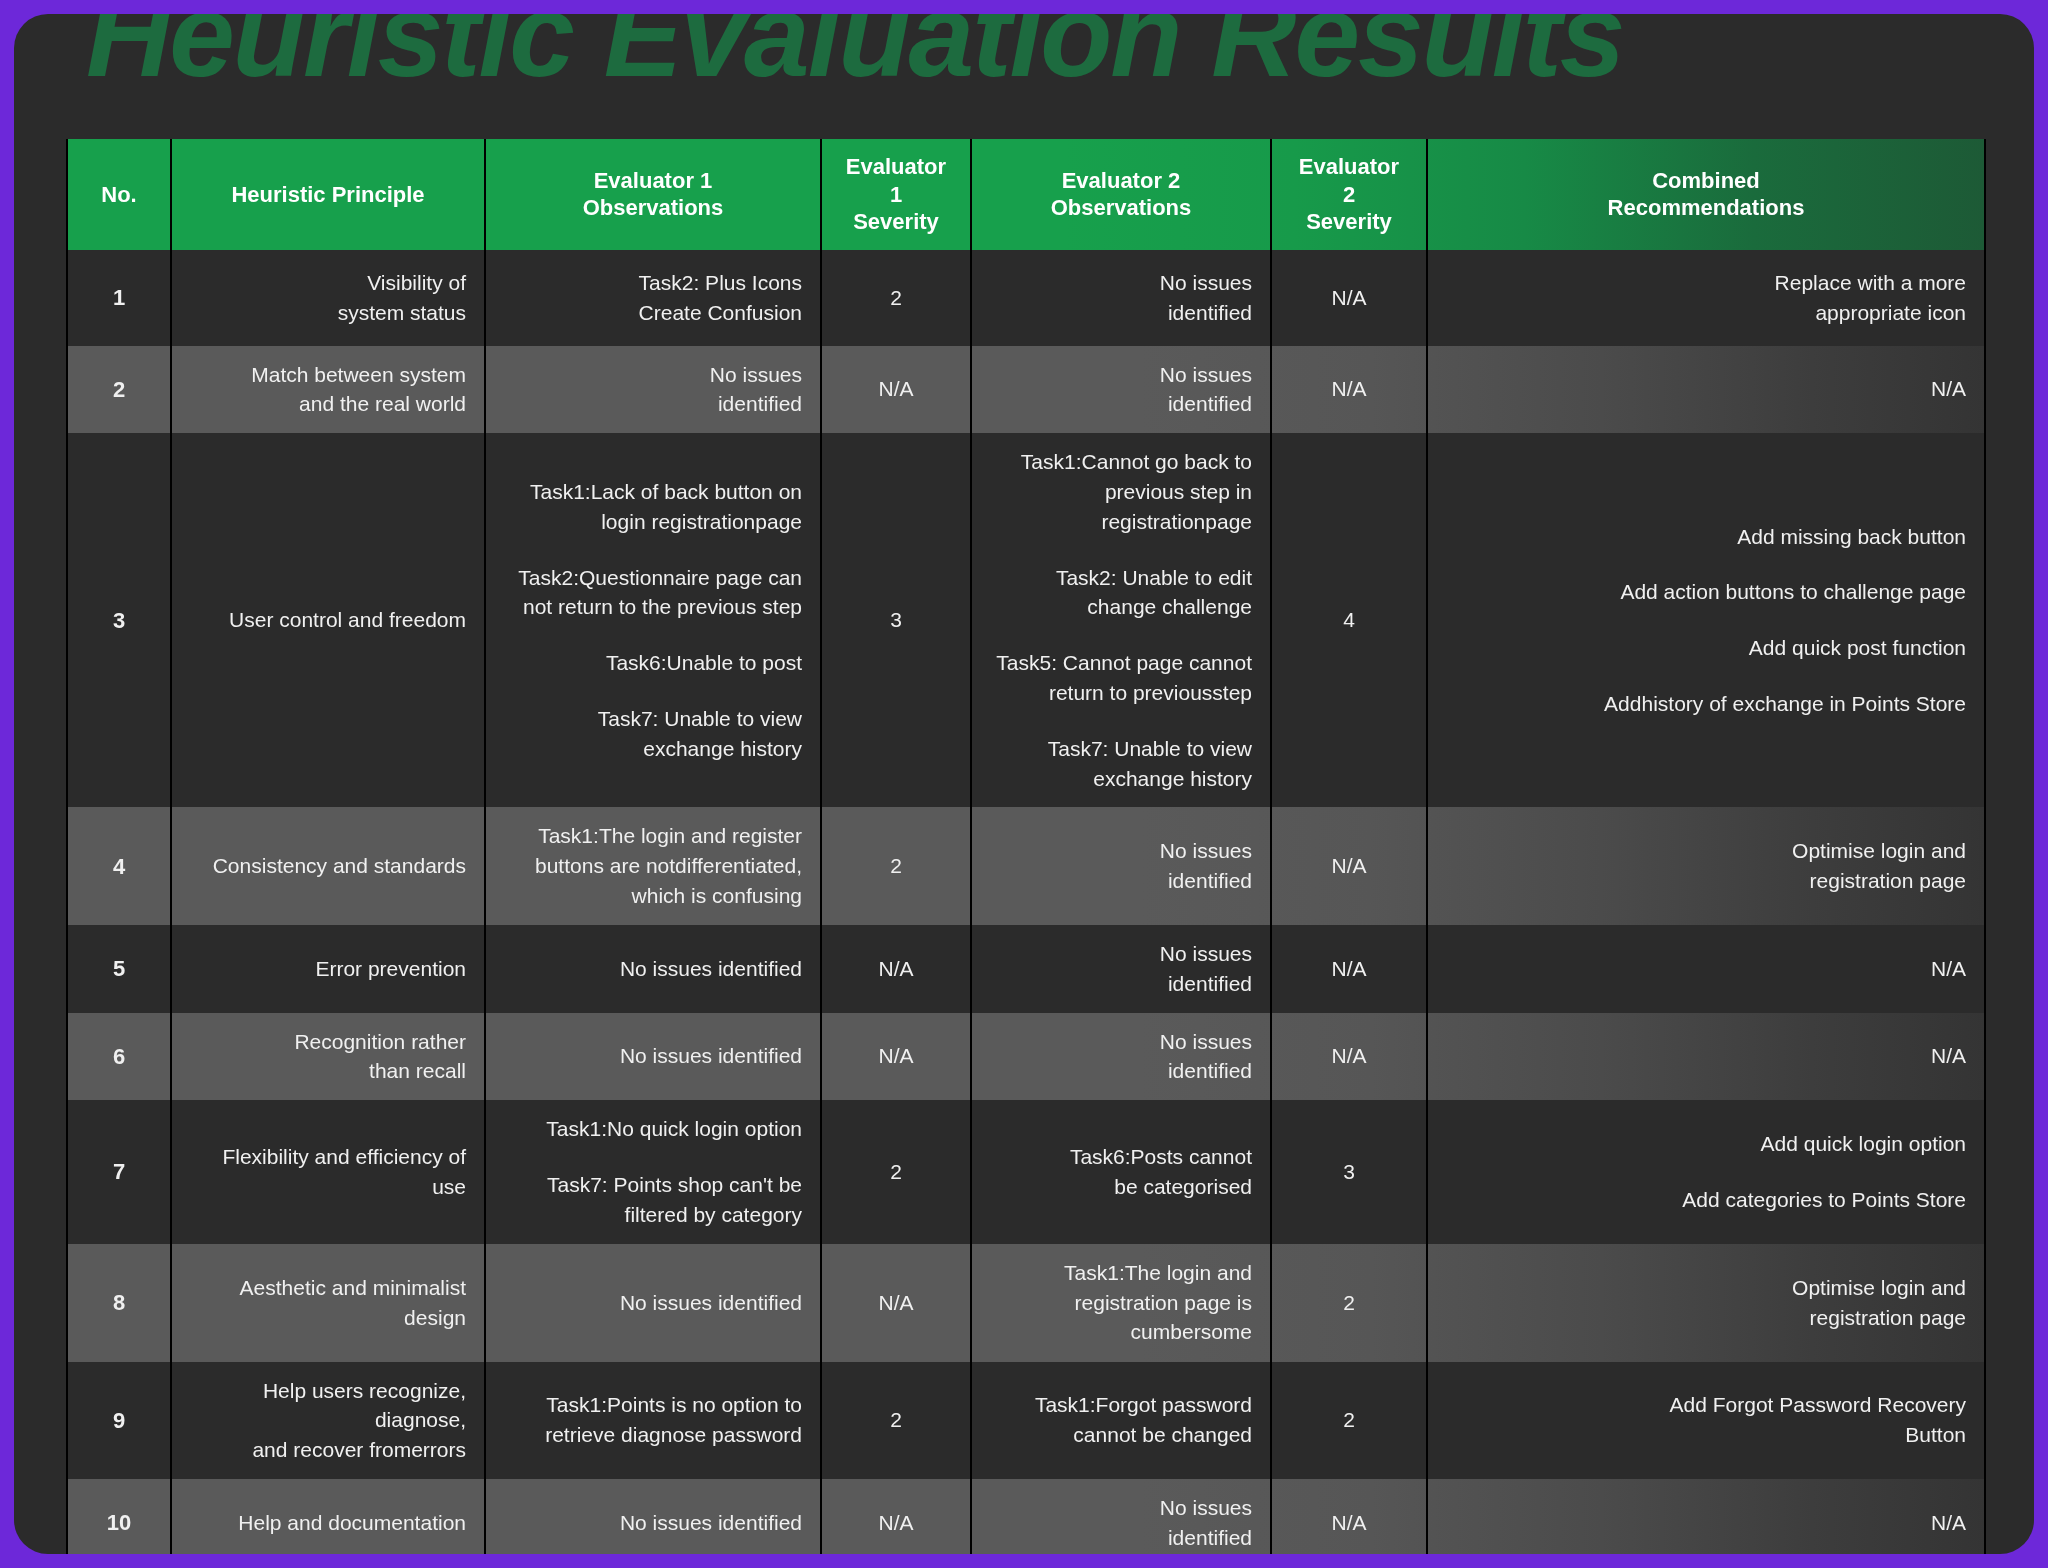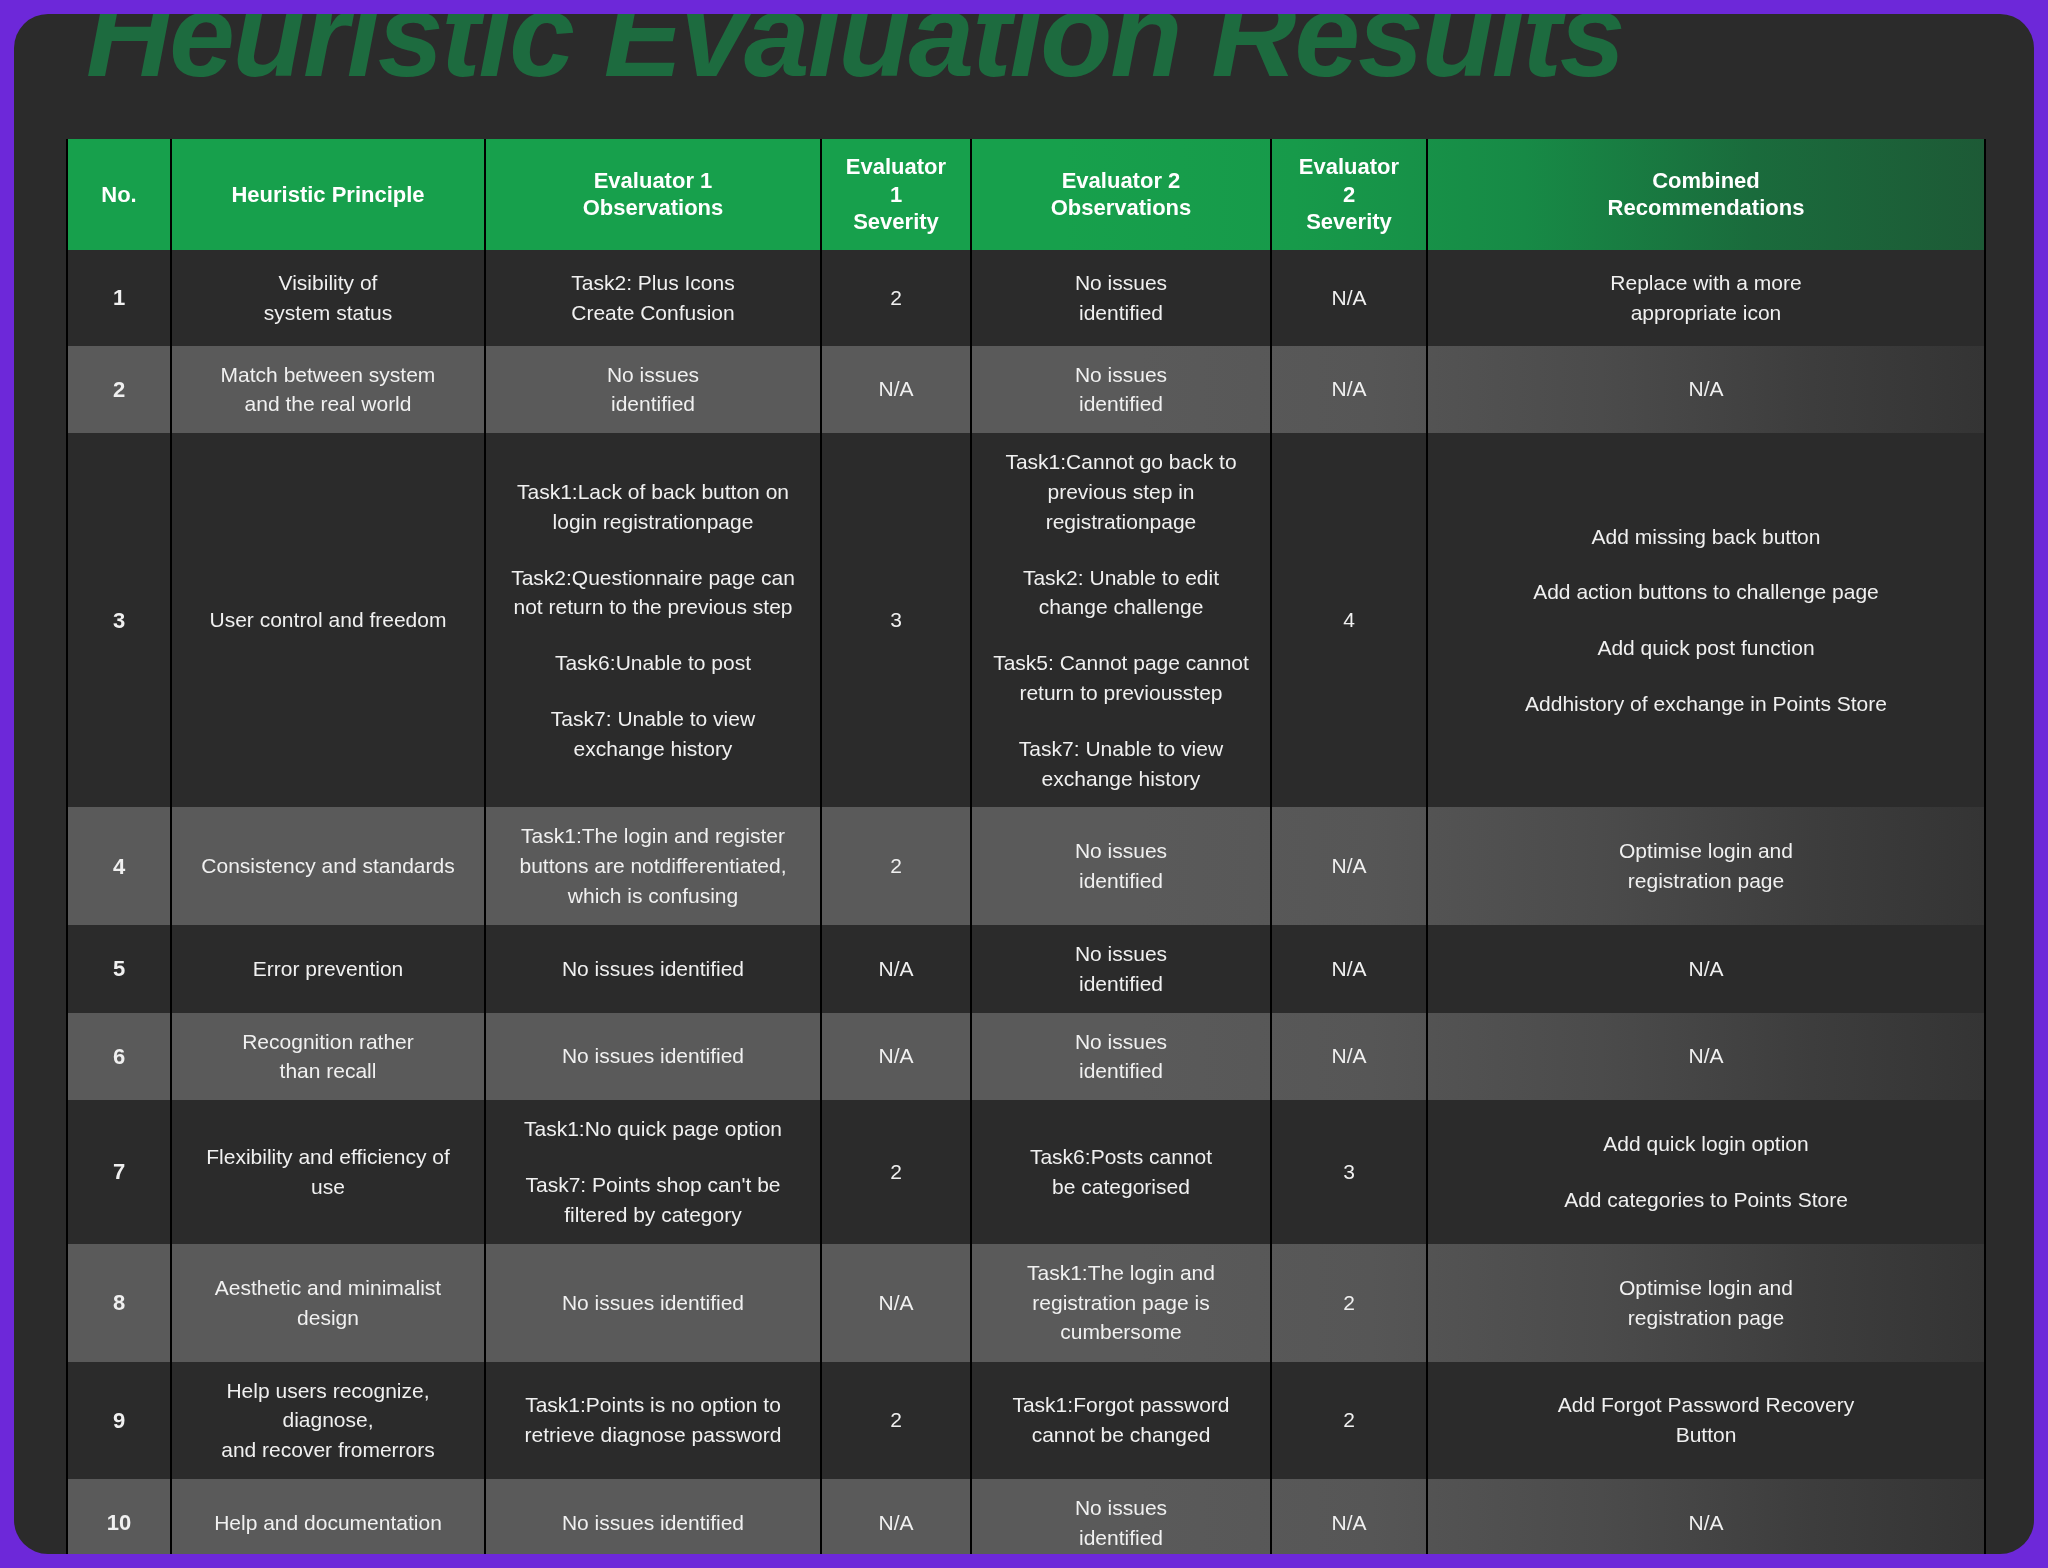--- a/index.html
+++ b/index.html
@@ -105,21 +105,21 @@
     font-weight: 400;
     color: #f0f0f0;
   }
 
   td.no {
     text-align: center;
     font-weight: 700;
     font-size: 22px;
   }
   td.sev { text-align: center; font-size: 21px; }
-  td.cell-left { text-align: center; }
+  td.cell-left { text-align: right; }
 
   .multi span { display: block; }
   .multi span.gap { margin-top: 26px; }
 
   
   tr.r1  td { height: 96px; }
   tr.r2  td { height: 72px; }
   tr.r3  td { height: 288px; vertical-align: middle; }
   tr.r4  td { height: 96px; }
   tr.r5  td { height: 64px; }
@@ -296,21 +296,21 @@
               <span>identified</span>
             </td>
             <td class="sev">N/A</td>
             <td class="cell-left">N/A</td>
           </tr>
 
           <tr class="odd r7">
             <td class="no">7</td>
             <td class="cell-left pad-left">Flexibility and efficiency of use</td>
             <td class="cell-left multi">
-              <span>Task1:No quick page option</span>
+              <span>Task1:No quick login option</span>
               <span class="gap">Task7: Points shop can't be filtered by category</span>
             </td>
             <td class="sev">2</td>
             <td class="cell-left multi">
               <span>Task6:Posts cannot</span>
               <span>be categorised</span>
             </td>
             <td class="sev">3</td>
             <td class="cell-left multi">
               <span>Add quick login option</span>

